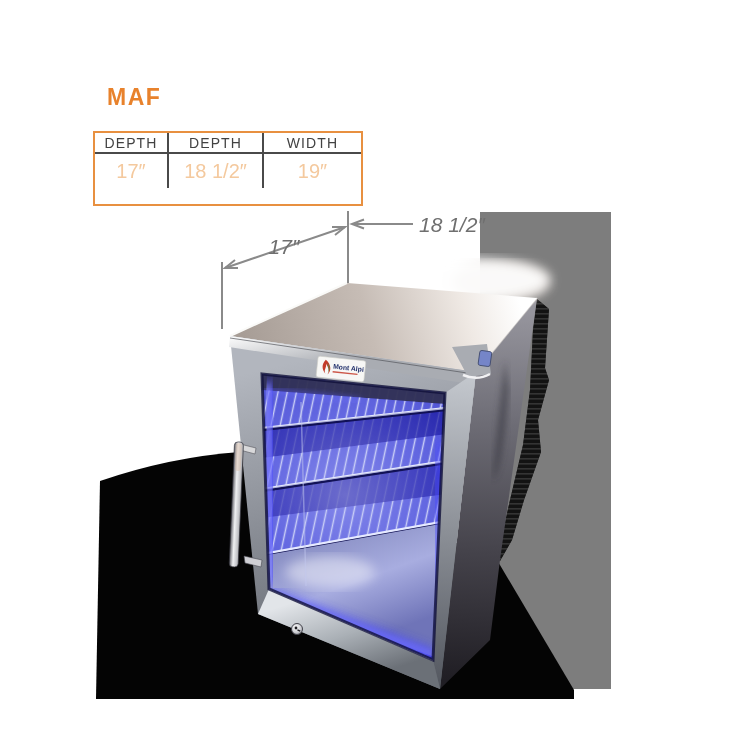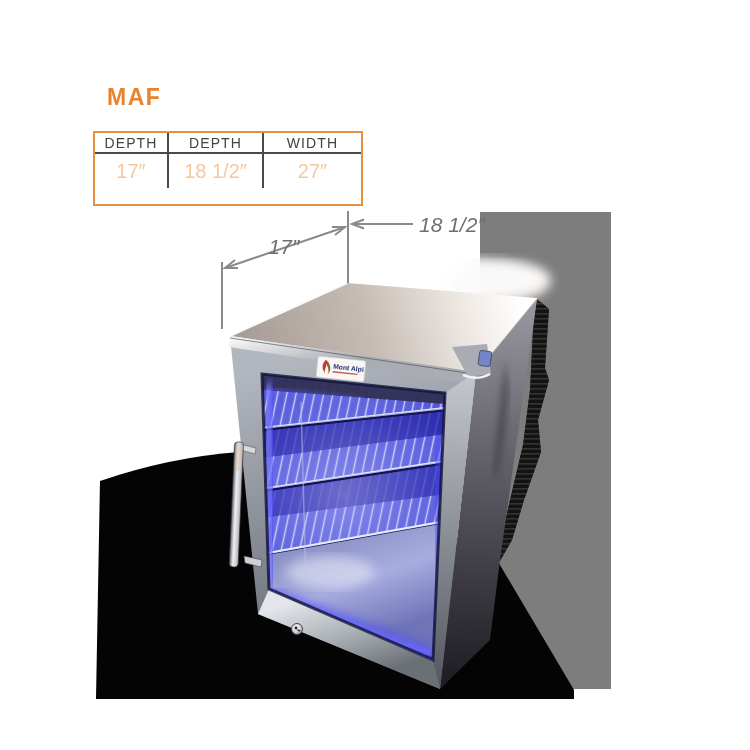--- a/index.html
+++ b/index.html
@@ -23,21 +23,21 @@
 <div class="canvas">
 
   <h1 class="page-title" style="color:#e8822c;">MAF</h1>
 
   <div class="spec-table">
     <div class="spec-cell spec-head col-1">DEPTH</div>
     <div class="spec-cell spec-head col-2">DEPTH</div>
     <div class="spec-cell spec-head col-3">WIDTH</div>
     <div class="spec-cell spec-val col-1">17″</div>
     <div class="spec-cell spec-val col-2">18 1/2″</div>
-    <div class="spec-cell spec-val col-3">27″</div>
+    <div class="spec-cell spec-val col-3">19″</div>
   </div>
 
   <svg class="illustration" width="750" height="750" viewBox="0 0 750 750">
     <defs>
       <linearGradient id="topGrad" gradientUnits="userSpaceOnUse" x1="250" y1="360" x2="515" y2="285">
         <stop offset="0" stop-color="#a79d96"></stop>
           <stop offset=".45" stop-color="#c6bcb5"></stop>
         <stop offset=".8" stop-color="#efe9e4"></stop>
           <stop offset="1" stop-color="#ffffff"></stop>
       </linearGradient>

